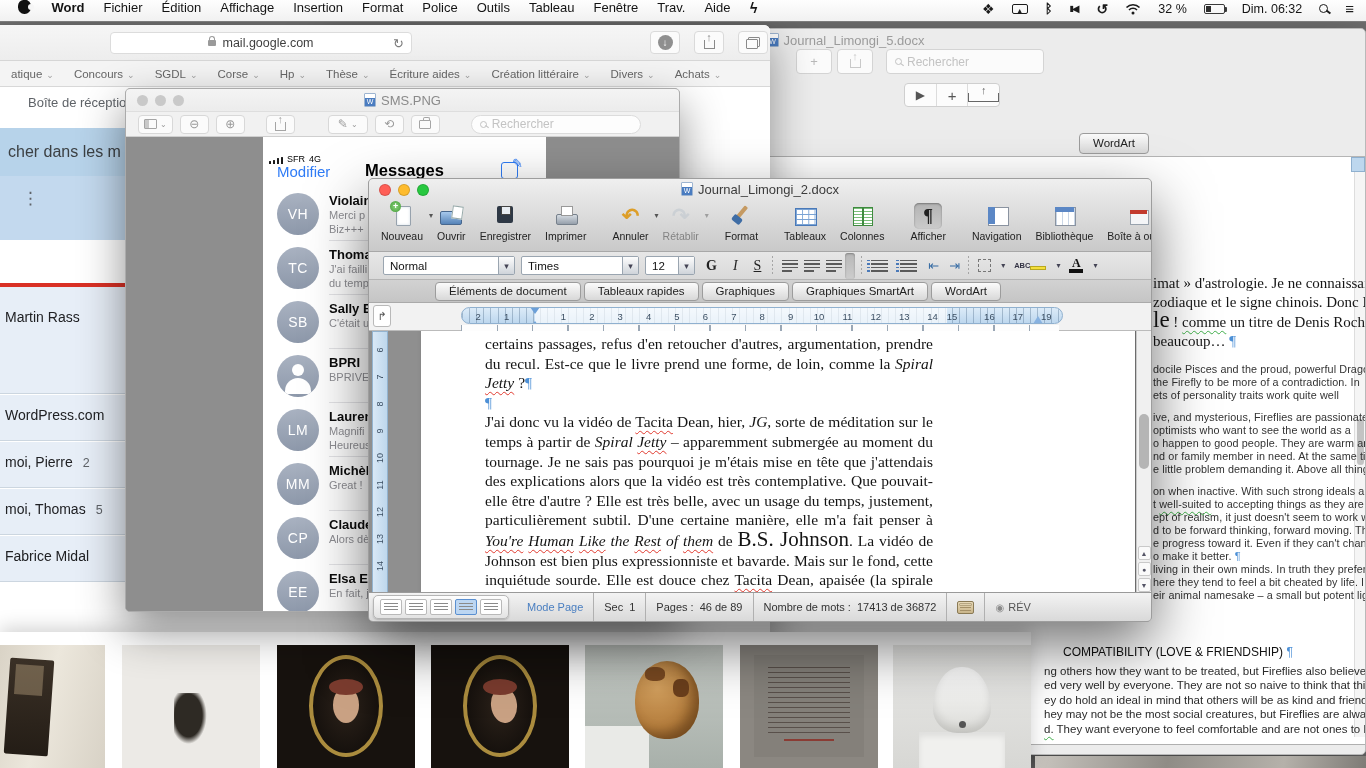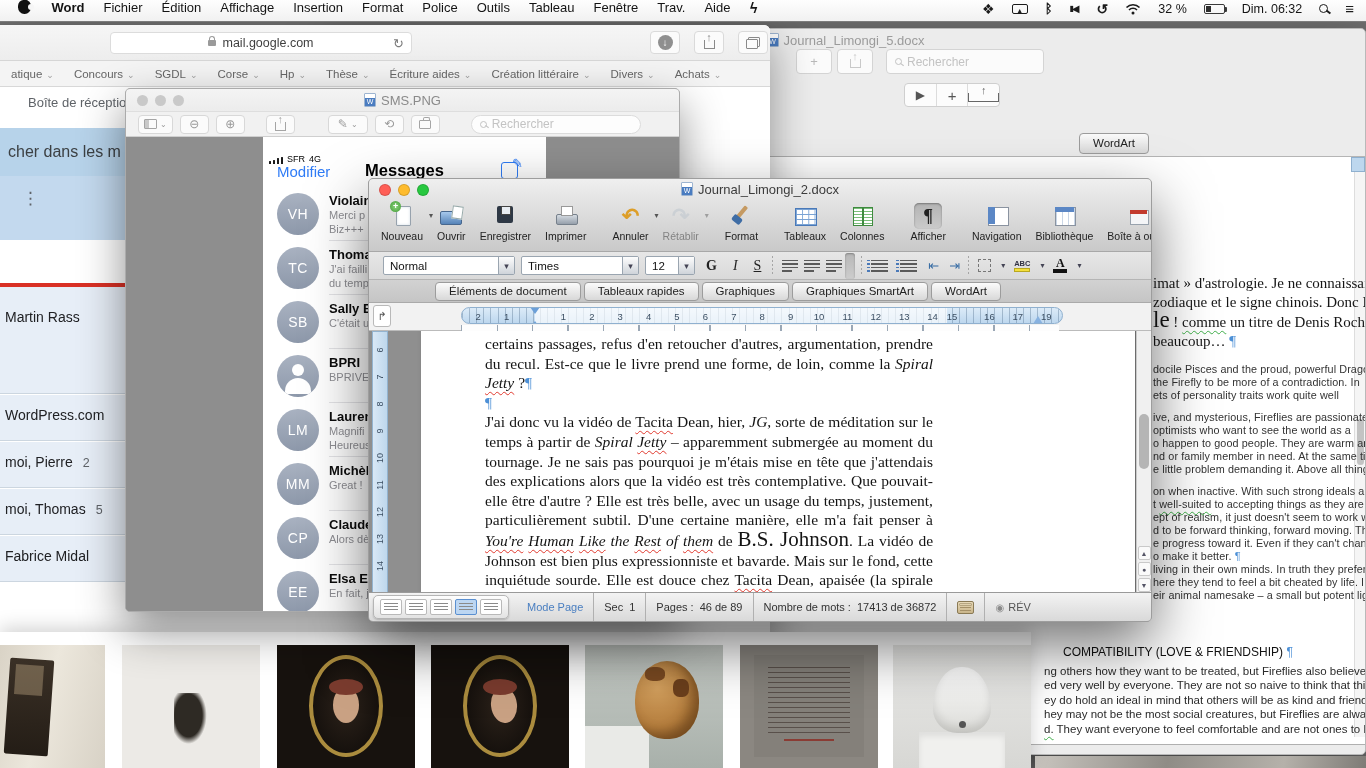--- a/index.html
+++ b/index.html
@@ -260,21 +260,21 @@
   .fsep{width:1px;height:20px;background:repeating-linear-gradient(#a5a5a5 0 2px,transparent 2px 4px)}
   .al{width:16px;height:12px;background:repeating-linear-gradient(#5a5a5a 0 1.4px,transparent 1.4px 3.4px);margin:0 3px;position:relative}
   .al.short::after{content:"";position:absolute;right:0;bottom:0;width:6px;height:4px;background:#dddddd}
   .alwrap{display:flex;align-items:center}
   .alwrap .sel{background:linear-gradient(#b7b7b7,#cdcdcd);border-radius:3px;box-shadow:inset 0 1px 2px rgba(0,0,0,.3);padding:4px 2px}
   .ic-listn{width:17px;height:12px;margin:0 3px;background:repeating-linear-gradient(#5a5a5a 0 1.4px,transparent 1.4px 3.4px);position:relative}
   .ic-listn::before{content:"";position:absolute;left:-4px;top:0;bottom:0;width:3px;
     background:repeating-linear-gradient(#4a79b8 0 1.4px,transparent 1.4px 3.4px)}
   .ic-ind{font-size:13px;color:#3a6ea5;margin:0 2px}
   .ic-border{width:13px;height:13px;border:1px dashed #777;margin:0 3px}
-  .ic-abc{display:flex;flex-direction:column;align-items:flex-end;margin:0 3px}
+  .ic-abc{display:flex;flex-direction:row;align-items:flex-end;margin:0 3px}
   .ic-abc b{font-size:7.5px;color:#334;letter-spacing:0}
   .ic-abc i{width:16px;height:4px;background:#f4df3b;border:1px solid #b9a820}
   .ic-fontA{display:flex;flex-direction:column;align-items:center;margin:0 3px}
   .ic-fontA b{font-family:"Liberation Serif",serif;font-size:12px;line-height:11px;color:#111}
   .ic-fontA i{width:14px;height:4px;background:#111}
   .ddc{font-size:8px;color:#445;margin-left:1px}
 
   .w2tabs{position:absolute;left:0;top:101px;width:100%;height:23px;background:linear-gradient(#d2d2d2,#c5c5c5);
     border-bottom:1px solid #aaa;display:flex;align-items:center;gap:3px;padding-left:66px}
   .rtab{height:19px;line-height:17px;padding:0 13px;background:linear-gradient(#fbfbfb,#d8d8d8);border:1px solid #9c9c9c;

